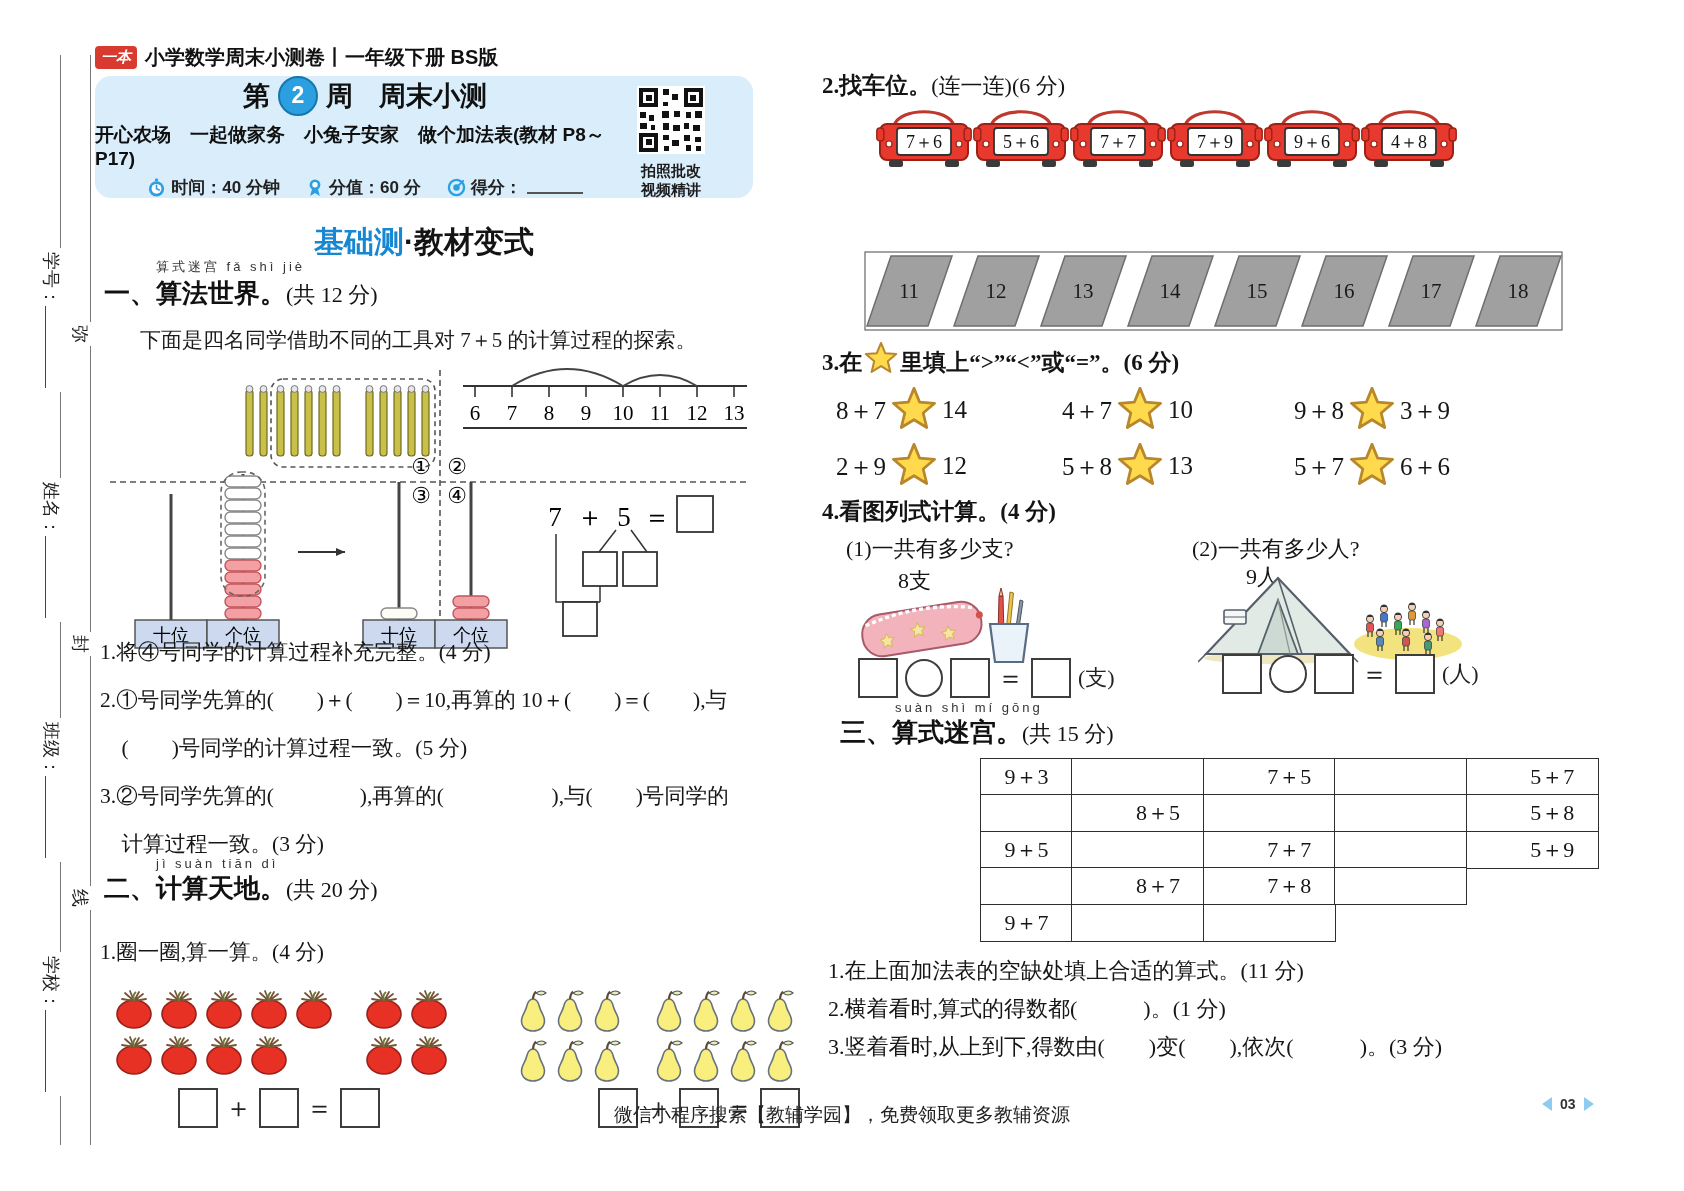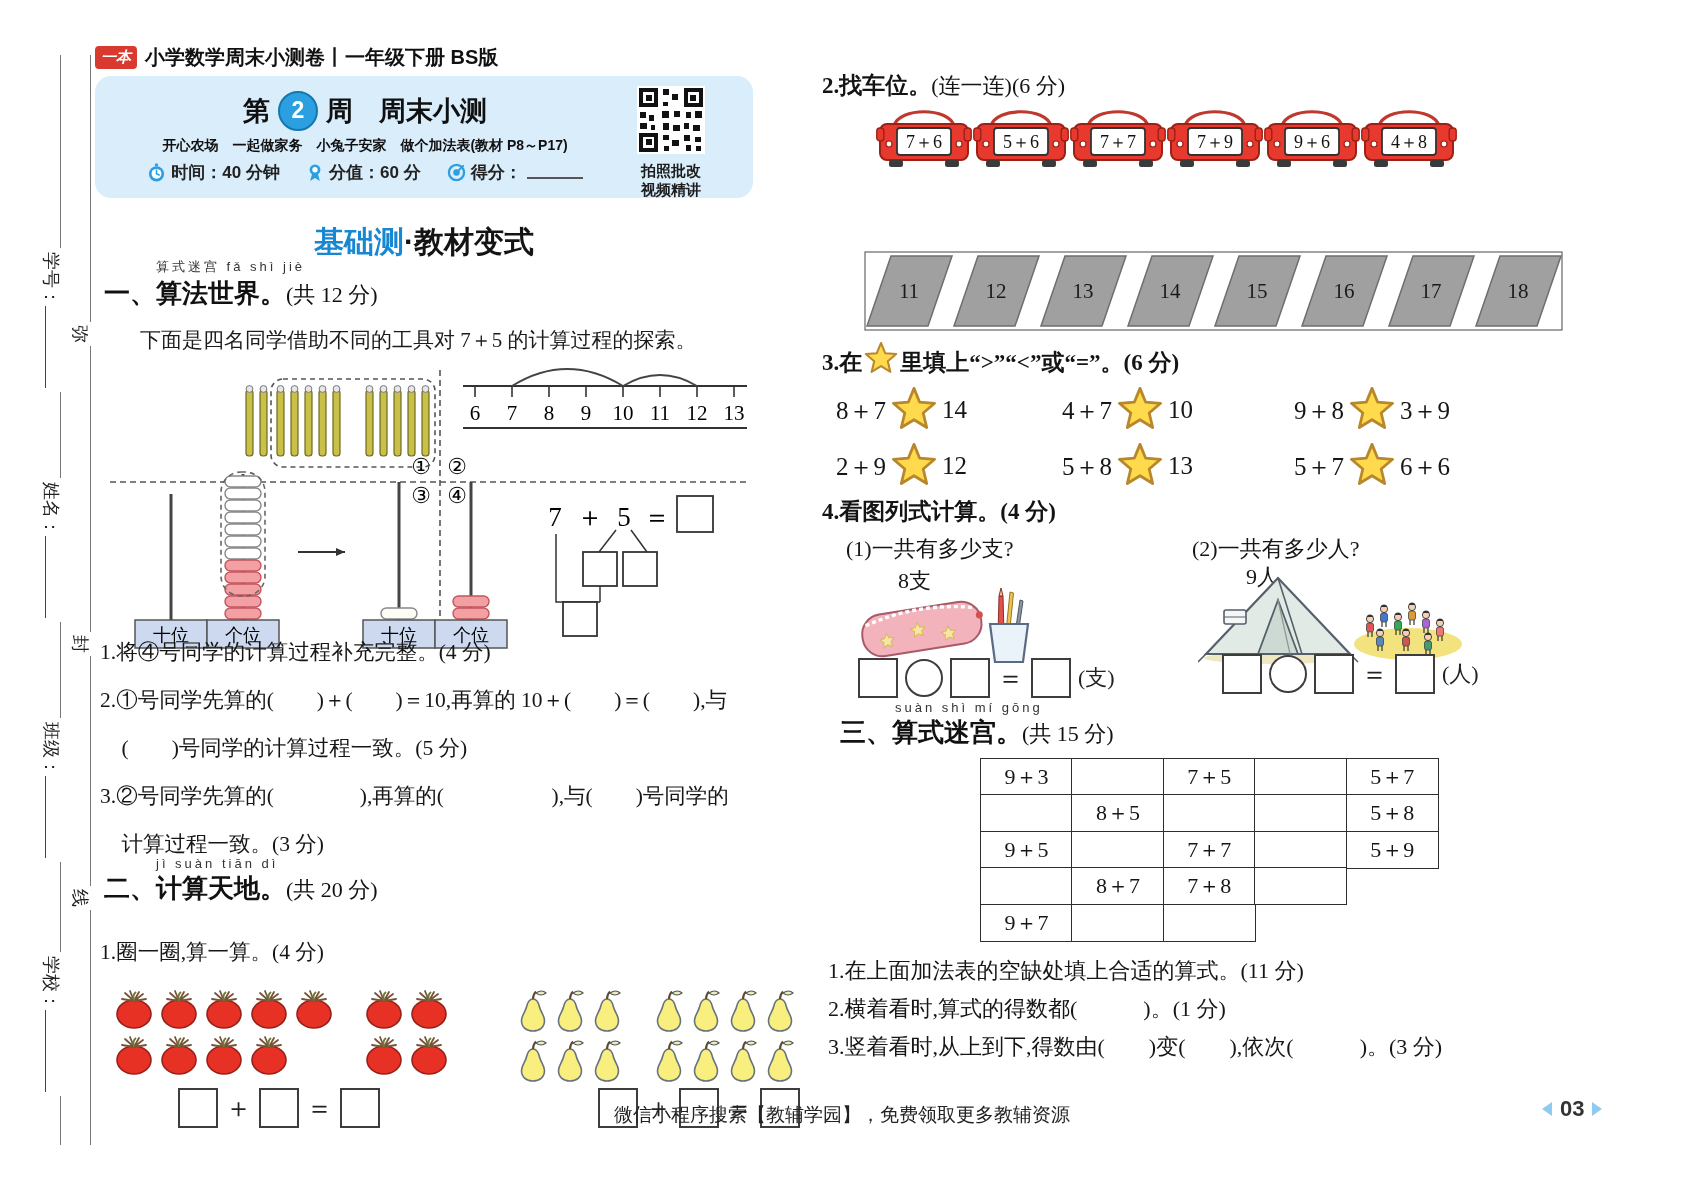--- a/index.html
+++ b/index.html
@@ -20,21 +20,21 @@
   .brand-badge{background:#d93a30;color:#fff;font-family:"Liberation Sans",sans-serif;
                font-weight:bold;font-size:15px;padding:2px 6px;border-radius:4px;font-style:italic;}
   .brand-title{font-family:"Liberation Sans",sans-serif;font-weight:bold;font-size:20px;color:#111;}
   .panel{background:#d9edfa;border-radius:16px;}
   .panel-inner{position:absolute;left:0;top:0;right:118px;bottom:0;display:flex;flex-direction:column;
                align-items:center;justify-content:center;gap:6px;}
   .week-line{font-family:"Liberation Sans",sans-serif;font-weight:bold;font-size:27px;color:#101010;
              display:flex;align-items:center;gap:8px;}
   .week-circle{display:inline-flex;align-items:center;justify-content:center;width:36px;height:36px;
                border-radius:50%;background:#2b9fe0;border:2px solid #1677ad;color:#fff;font-size:23px;}
-  .topics{font-family:"Liberation Sans",sans-serif;font-weight:bold;font-size:14px;color:#101010;}
+  .topics{font-family:"Liberation Sans",sans-serif;font-weight:bold;font-size:19px;color:#101010;}
   .info-line{display:flex;align-items:center;gap:26px;font-family:"Liberation Sans",sans-serif;
              font-size:17px;color:#222;font-weight:bold;}
   .info-item{display:flex;align-items:center;gap:5px;}
   .scoreline{display:inline-block;width:56px;border-bottom:2px solid #555;height:12px;}
   .qr-wrap{position:absolute;right:32px;top:10px;width:100px;text-align:center;}
   .qr-caption{font-family:"Liberation Sans",sans-serif;font-size:15px;font-weight:bold;color:#1c1c1c;line-height:1.25;margin-top:4px;}
 
   
   .banner{font-family:"Liberation Sans",sans-serif;font-weight:bold;font-size:30px;text-align:center;color:#141414;}
   .banner .blue{color:#1787d2;}
@@ -66,26 +66,26 @@
   .starline{display:flex;align-items:center;gap:2px;}
   .sub-label{font-size:22px;color:#161616;}
   .count-label{font-size:22px;color:#161616;}
 
   
   .maze{display:flex;flex-direction:column;}
   .maze-row{display:flex;}
   .maze-row + .maze-row{margin-top:-1.6px;}
   .maze-cell{width:91px;height:36px;border:1.6px solid #2e2e2e;display:flex;align-items:center;
              justify-content:center;font-size:22px;color:#161616;background:#fff;}
-  .maze-cell + .maze-cell{margin-left:-1.6px;}
+  .maze-cell + .maze-cell{margin-left:-1.6px;padding-left:40px;}
 
   
   .footer-note{width:100%;text-align:center;font-size:19px;color:#222;}
   .pagenav{display:flex;align-items:center;gap:8px;font-family:"Liberation Sans",sans-serif;
-           font-weight:bold;font-size:22px;color:#333;}
+           font-weight:bold;font-size:14px;color:#333;}
   .tri{width:0;height:0;border-top:7px solid transparent;border-bottom:7px solid transparent;}
   .tri.left{border-right:10px solid #8fcbee;}
   .tri.right{border-left:10px solid #8fcbee;}
 </style>
 </head>
 <body>
 
 <div class="page">
 
   <div class="vrule abs" style="left:60px;top:55px;height:1090px;"></div>

